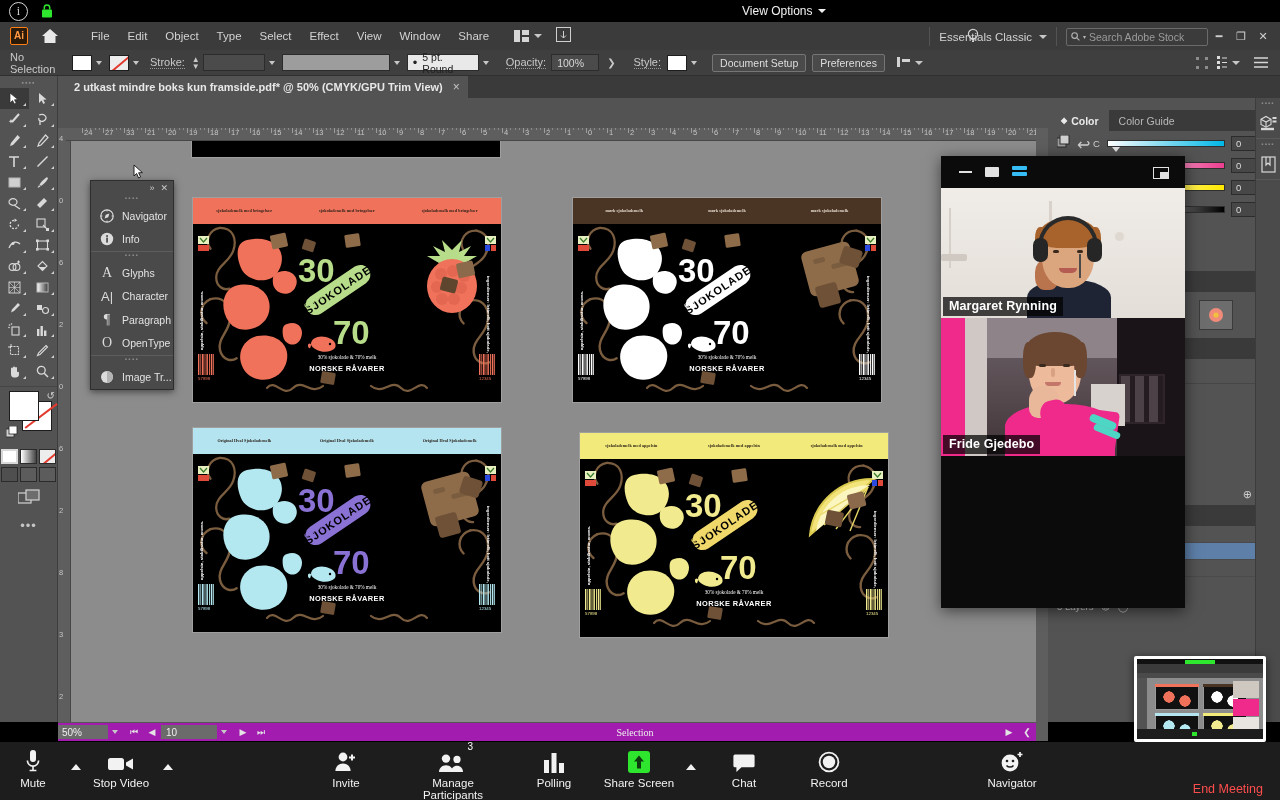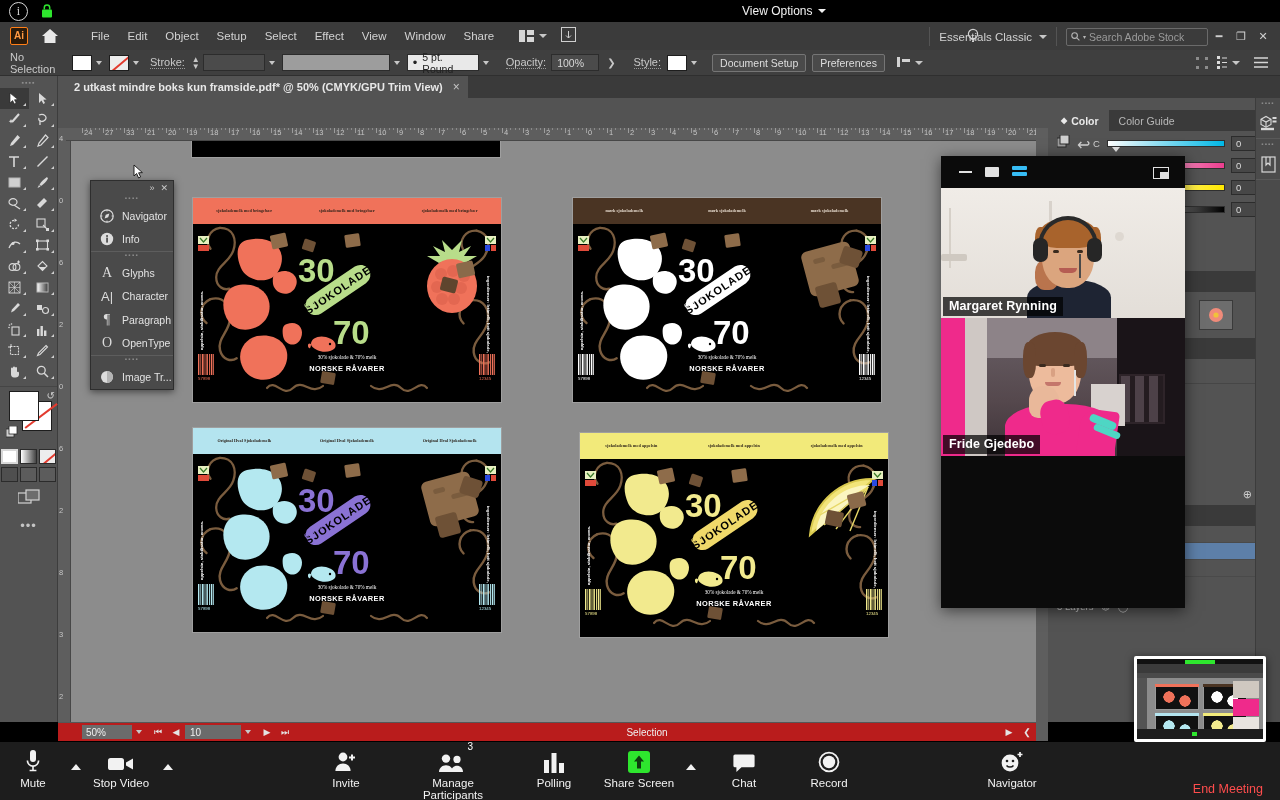--- a/index.html
+++ b/index.html
@@ -289,30 +289,29 @@
     background: #4b4b4b; border-left: 1px solid #3c3c3c;
   }
   .ic-grip { height: 10px; text-align: center; font-size: 6px; color: #8d8d8d;
     letter-spacing: 1.2px; padding-top: 2px; }
   .ic-btn { height: 30px; display: flex; align-items: center; justify-content: center; }
   .ic-div { height: 1px; background: #595959; }
 
   
   .ai-status {
     position: absolute; left: 58px; top: 700px; width: 978px; height: 19px;
-    background: #b91c1c; display: flex; align-items: center; gap: 0;
+    background: #a21caf; display: flex; align-items: center; gap: 0;
     border-top: 1px solid #565656;
-    padding-left: 24px;
   }
   .st-zoom { width: 50px; height: 14px; background: #6b6b6b; color: #efefef;
     font-size: 10px; display:flex; align-items:center; padding-left: 4px; }
   .st-ctl { width: 18px; text-align: center; color: #e4e4e4; font-size: 9px; }
   .st-page { width: 56px; height: 14px; background: #6b6b6b; color: #efefef;
     font-size: 10px; display:flex; align-items:center; padding-left: 5px; }
-  .st-sel { flex: 1; text-align: center; color: #efefef; font-size: 10px; }
+  .st-sel { flex: 1; text-align: center; color: #efefef; font-size: 10px; font-family: Liberation Serif, serif; }
   .scroll-corner { position: absolute; left: 1036px; top: 106px; width: 12px;
     height: 613px; background: #5e5e5e; }
   .scroll-thumb { position: absolute; left: 1.5px; top: 30px; width: 9px; height: 120px;
     background: #8b8b8b; border-radius: 4px; }
 
   
   .vid-panel {
     position: absolute; left: 941px; top: 156px; width: 244px; height: 452px;
     background: #0b0b0b; z-index: 60; box-shadow: 0 3px 14px rgba(0,0,0,.55);
   }
@@ -391,21 +390,21 @@
       <div class="ai-logo">Ai</div>
       <div class="ai-home">
         <svg width="20" height="18" viewBox="0 0 20 18">
             <path d="M10 2 L18 9 H15.5 V16 H4.5 V9 H2 Z" fill="#e8e8e8"></path>
           </svg>
       </div>
       <div class="ai-menu-items">
         <div>File</div>
         <div>Edit</div>
         <div>Object</div>
-        <div>Setup</div>
+        <div>Type</div>
         <div>Select</div>
         <div>Effect</div>
         <div>View</div>
         <div>Window</div>
         <div>Share</div>
       </div>
       <div class="ai-arr-ctl">
         <svg width="15" height="12" viewBox="0 0 15 12">
             <rect x="0" y="0" width="6" height="12" fill="#d6d6d6"></rect>
             <rect x="8" y="0" width="7" height="5" fill="#d6d6d6"></rect>

